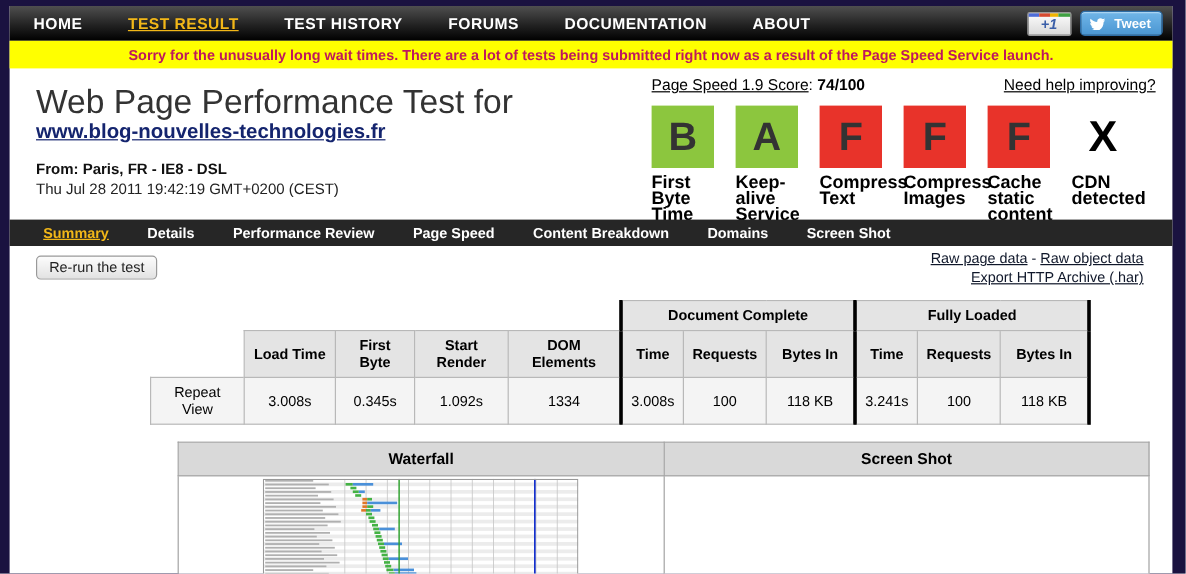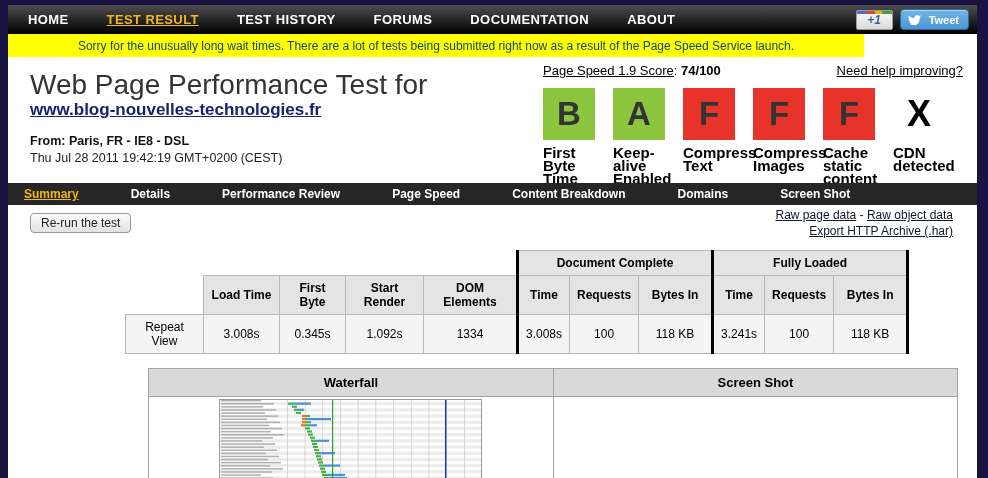--- a/index.html
+++ b/index.html
@@ -20,23 +20,23 @@
     display:flex; align-items:center; justify-content:center; cursor:pointer;
     font-weight:bold; font-style:italic; font-size:12px; color:#3b5fa8; }
   .plusone-stripe { position:absolute; top:0; left:0; width:100%; height:3px; display:flex; }
   .plusone-stripe i { height:3px; }
   .tweet-btn { height:21px; padding:0 9px 0 6px; border:1px solid #2d6da6; border-radius:4px;
     background:linear-gradient(#71b6e8,#4a96d2); color:#fff; font-weight:bold; font-size:11px;
     display:flex; align-items:center; gap:8px; cursor:pointer;
     box-shadow:inset 0 1px 0 rgba(255,255,255,.4); }
 
   
-  .banner { position:absolute; left:0; top:29px; width:856px; height:23px; background:#ffff00;
+  .banner { position:absolute; left:0; top:29px; width:969px; height:23px; background:#ffff00;
     display:flex; align-items:center; justify-content:center;
-    font-weight:normal; font-size:12px; color:#0c4a6e; }
+    font-weight:bold; font-size:12px; color:#be185d; }
 
   
   .headrow { position:absolute; left:0; top:52px; width:969px; height:126px; }
   .title-block { position:absolute; left:22px; top:13px; }
   .page-title { font-size:28px; font-weight:400; color:#333; line-height:30px; }
   .site-link { font-size:17px; font-weight:bold; color:#14246e; text-decoration:underline; cursor:pointer; }
   .from-line { margin-top:14px; font-size:12.5px; font-weight:bold; color:#111; }
   .date-line { margin-top:3px; font-size:12.5px; color:#222; }
 
   .ps-block { position:absolute; right:14px; top:6px; width:420px; }
@@ -46,21 +46,21 @@
   .grades { display:flex; margin-top:10px; }
   .grade-item { width:62px; margin-right:8px; }
   .grade-item:last-child { margin-right:0; }
   .grade-box { width:52px; height:52px; display:flex; align-items:center; justify-content:center;
     font-weight:bold; font-size:33px; color:#333; }
   .grade-box.noBox { background:transparent !important; color:#000; font-size:36px; }
   .grade-label { margin-top:6px; font-size:15px; font-weight:bold; color:#000; line-height:13px; }
 
   
   .tabbar { position:absolute; left:0; top:178px; width:969px; height:22px; background:#262626;
-    display:flex; align-items:center; padding-left:16px;gap:20px; }
+    display:flex; align-items:center; padding-left:28px; }
   .tab { color:#fff; font-weight:bold; font-size:12px; margin-right:32px; cursor:pointer; white-space:nowrap; }
   .tab.active { color:#f2b718; text-decoration:underline; }
 
   
   .rerun-btn { position:absolute; left:22px; top:208px; height:20px; padding:0 10px;
     border:1px solid #999; border-radius:4px; background:linear-gradient(#fcfcfc,#e2e2e2);
     font-size:12px; color:#222; cursor:pointer; font-family:"Liberation Sans",sans-serif; }
   .raw-links { position:absolute; right:24px; top:202px; text-align:right; font-size:12px; line-height:16px; color:#0f172a; }
   .raw-links span.lnk { text-decoration:underline; cursor:pointer; }
 
@@ -135,21 +135,21 @@
         </span>
         <span class="lnk">Need help improving?</span>
       </div>
       <div class="grades">
         <div class="grade-item">
           <div class="grade-box grade-bg" style="background: rgb(140, 198, 62);">B</div>
           <div class="grade-label">First Byte Time</div>
         </div>
         <div class="grade-item">
           <div class="grade-box grade-bg" style="background: rgb(140, 198, 62);">A</div>
-          <div class="grade-label">Keep-alive Enabled</div>
+          <div class="grade-label">Keep-alive Service</div>
         </div>
         <div class="grade-item">
           <div class="grade-box grade-bg" style="background: rgb(232, 51, 42);">F</div>
           <div class="grade-label">Compress Text</div>
         </div>
         <div class="grade-item">
           <div class="grade-box grade-bg" style="background: rgb(232, 51, 42);">F</div>
           <div class="grade-label">Compress Images</div>
         </div>
         <div class="grade-item">

